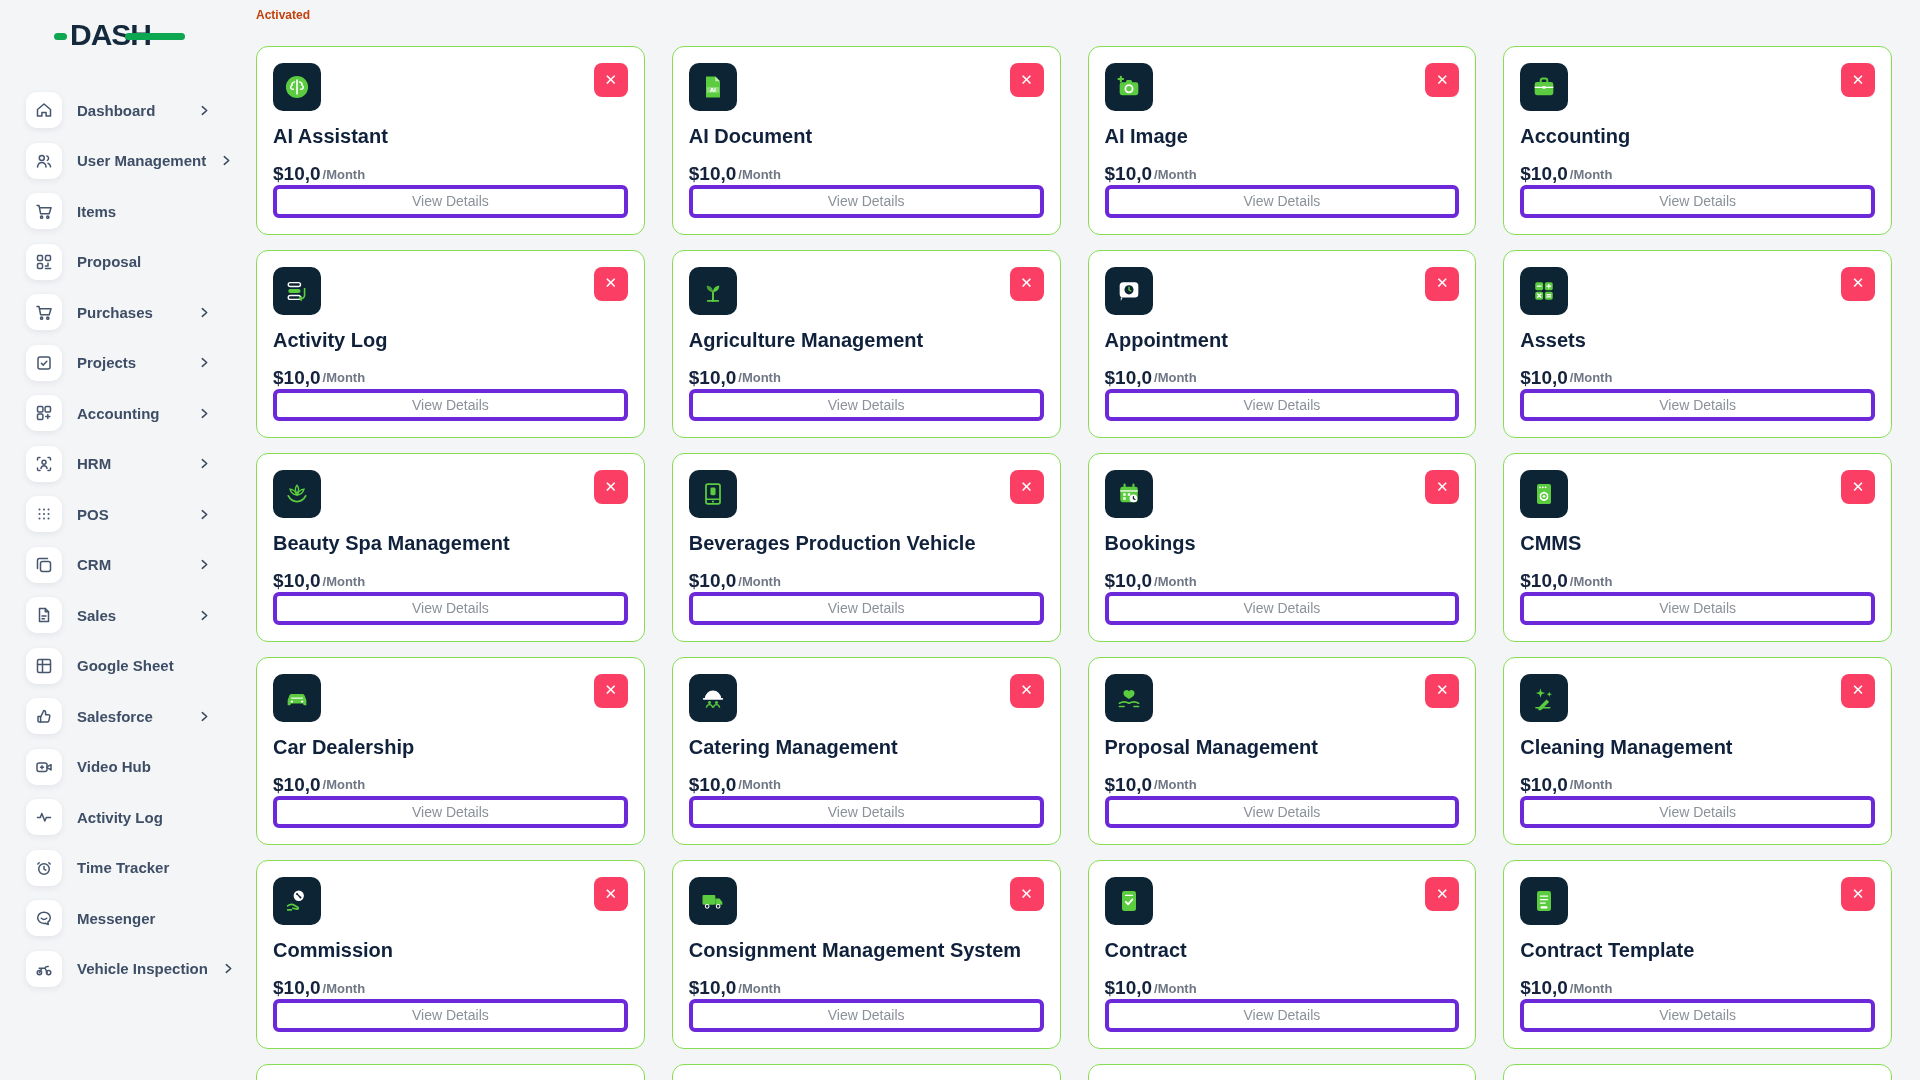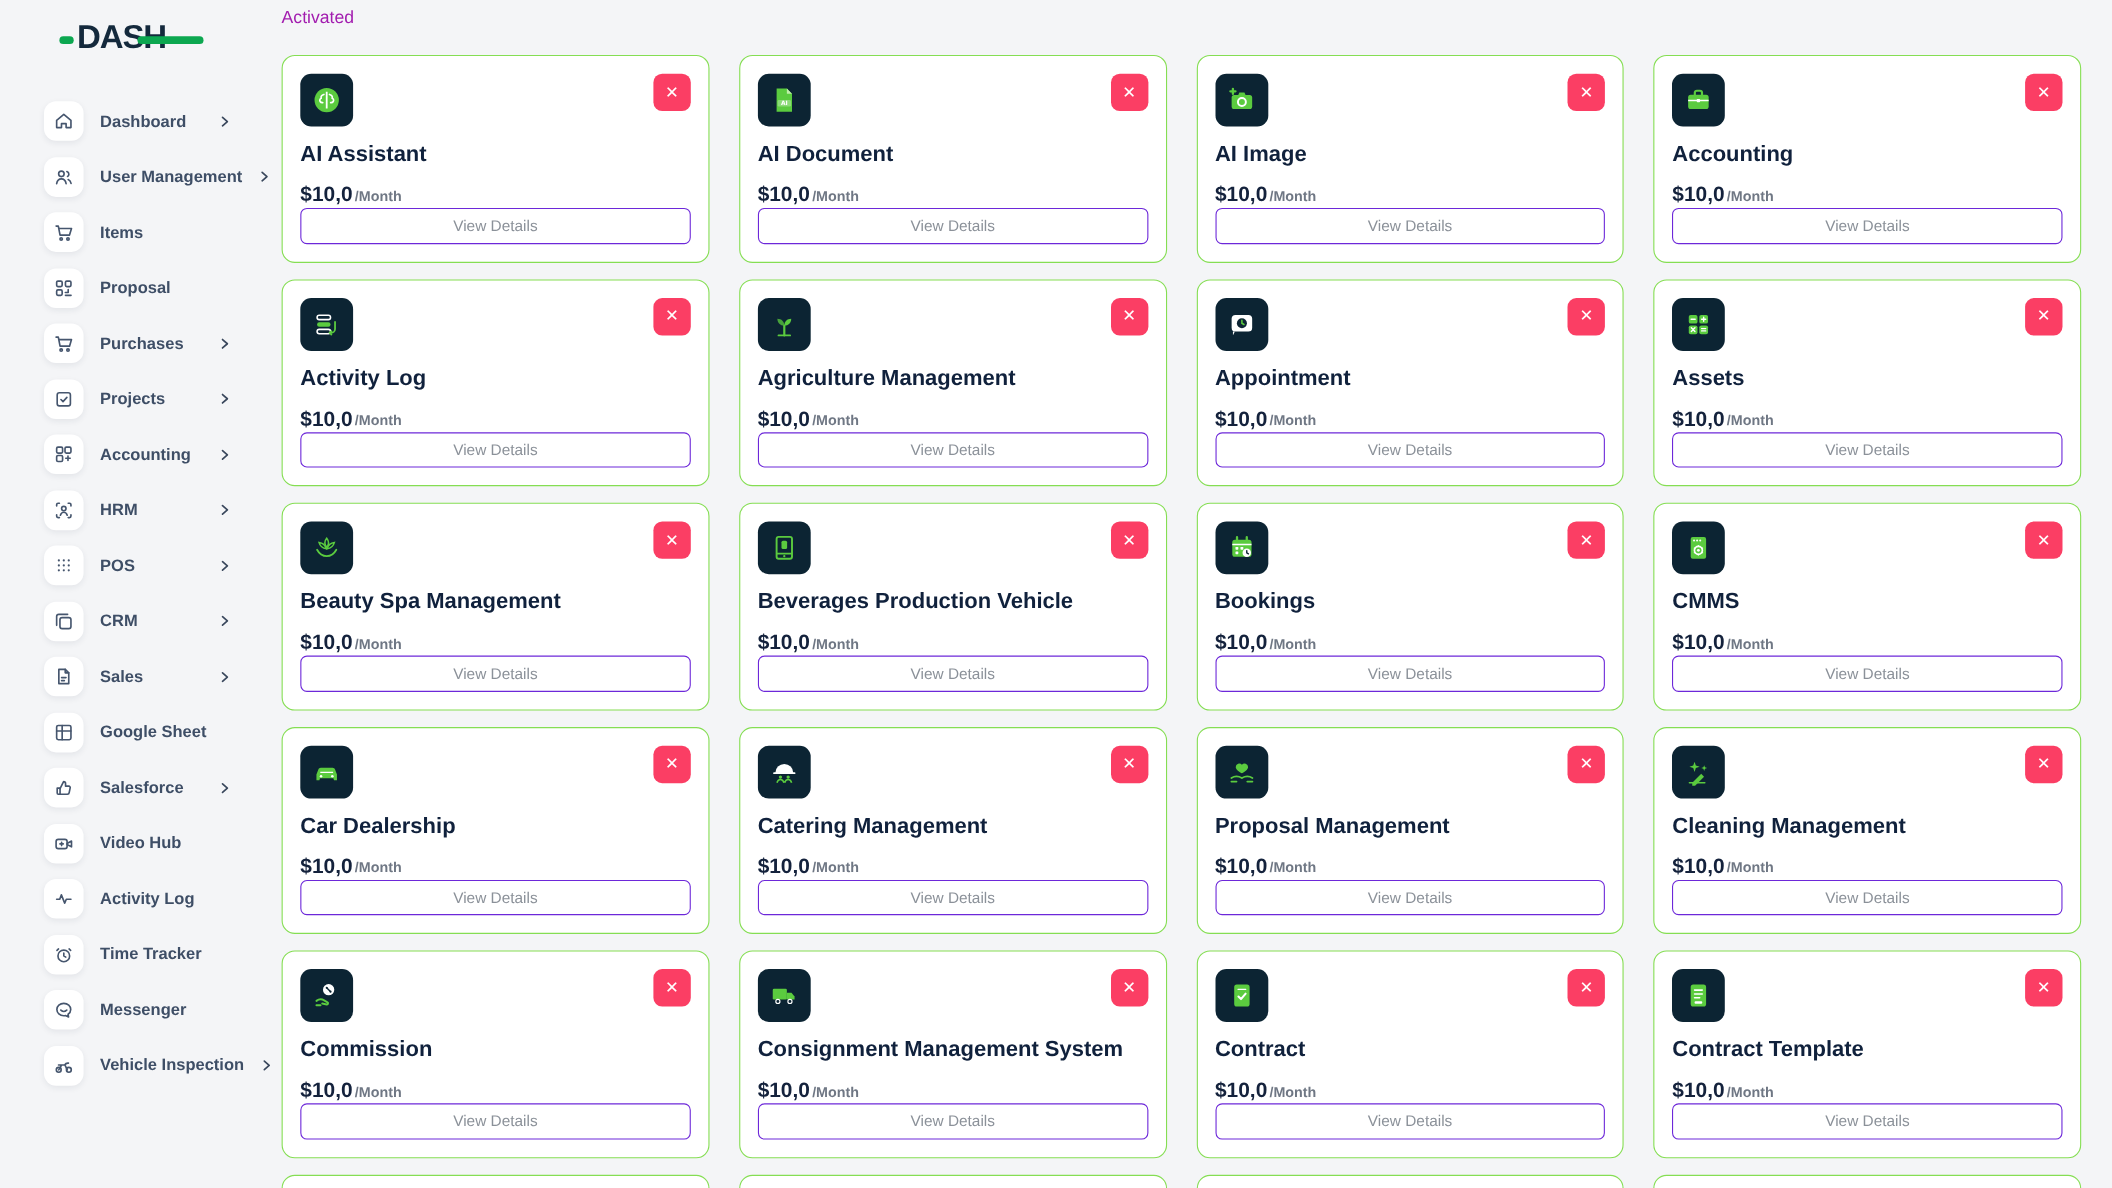--- a/index.html
+++ b/index.html
@@ -13,33 +13,33 @@
   
   .sidebar { position: absolute; left: 0; top: 0; bottom: 0; width: 256px; }
   .logo { position: absolute; left: 54px; top: 18px; width: 130px; height: 36px; }
   .logo-dot { position: absolute; left: 0; top: 15px; width: 13px; height: 7px; border-radius: 4px; background: #0ca750; }
   .logo-text { position: absolute; left: 16px; top: 0; font-size: 30px; font-weight: 800; color: #14293c; letter-spacing: -1px; }
   .logo-bar { position: absolute; left: 71px; top: 15px; width: 60px; height: 7px; border-radius: 4px; background: #0ca750; }
 
   .menu { position: absolute; left: 0; top: 85px; right: 0; }
   .side-item {
     height: 50.5px; display: flex; align-items: center;
-    padding-left: 40px; padding-right: 46px; gap: 15px; cursor: pointer;
+    padding-left: 26px; padding-right: 46px; gap: 15px; cursor: pointer;
   }
   .side-ico {
     width: 36px; height: 36px; border-radius: 11px; background: #ffffff;
     box-shadow: 0 2px 6px rgba(20,40,70,.08);
     display: flex; align-items: center; justify-content: center; flex: none;
   }
   .side-label { font-size: 15px; font-weight: 600; color: #3e4e66; white-space: nowrap; }
   .chev { margin-left: auto; display: flex; align-items: center; }
 
   
   .main { position: absolute; left: 256px; top: 0; width: 1636px; }
-  .section-title { margin-top: 8px; font-size: 16px; font-weight: 400; color: #a21caf; }
+  .section-title { margin-top: 8px; font-size: 12px; font-weight: 700; color: #c2410c; }
   .grid {
     margin-top: 24px;
     display: grid;
     grid-template-columns: repeat(4, 1fr);
     gap: 15px 27px;
     grid-auto-rows: 188.5px;
   }
   .card {
     position: relative; background: #fff;
     border: 1px solid #85de53; border-radius: 12px;
@@ -55,21 +55,21 @@
     background: #fb3e64; color: #fff; font-size: 15px; line-height: 1;
     display: flex; align-items: center; justify-content: center; cursor: pointer;
     font-family: "DejaVu Sans", sans-serif;
   }
   .card-title { margin-top: 14px; font-size: 20px; font-weight: 600; color: #10213c; }
   .price-row { margin-top: 15px; display: flex; align-items: center; }
   .price-amount { font-size: 19px; font-weight: 800; color: #14223c; }
   .price-period { font-size: 13px; font-weight: 700; color: #6f7784; margin-left: 2px; }
   .view-btn {
     margin-top: auto; height: 34px; width: 100%;
-    background: #fff; border: 1px solid #6d28d9; border-radius: 6px;
+    background: #fff; border: 4px solid #6d28d9; border-radius: 6px;
     color: #8b9199; font-size: 14px; cursor: pointer;
     font-family: "Liberation Sans", sans-serif;
   }
 </style>
 </head>
 <body>
 
 <aside class="sidebar">
   <div class="logo">
     <span class="logo-dot"></span>

